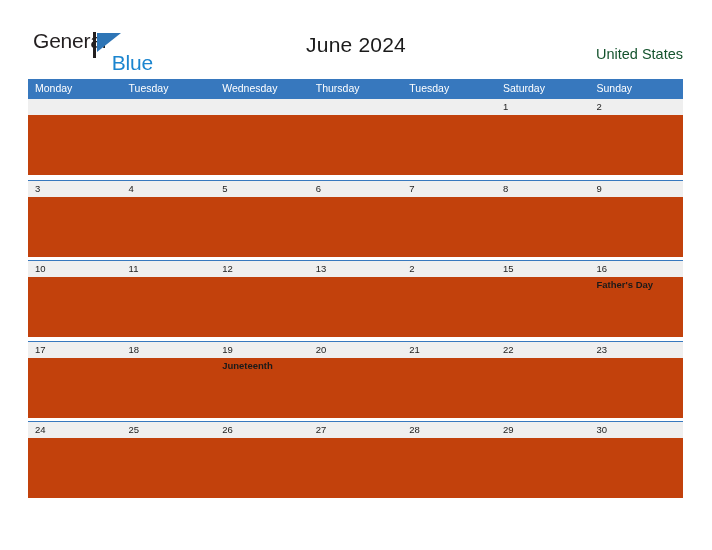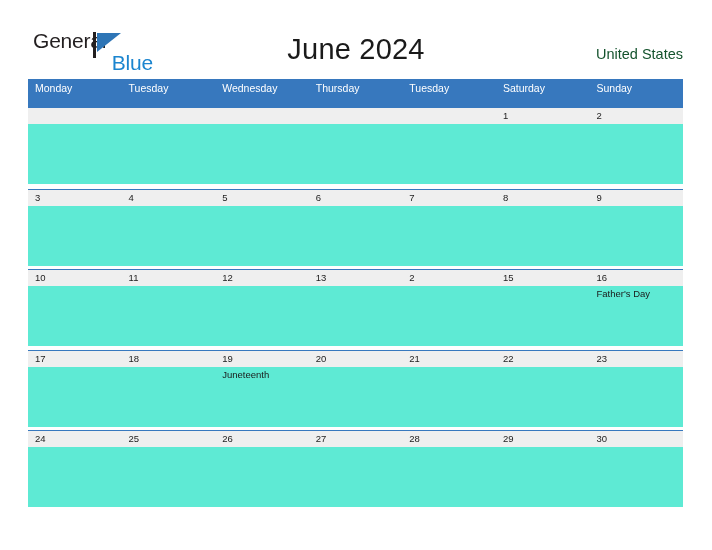--- a/index.html
+++ b/index.html
@@ -66,21 +66,21 @@
     width: 32px;
     height: 26px;
   }
 
   .cal-title {
     position: absolute;
     left: 0;
     top: 33px;
     width: 712px;
     text-align: center;
-    font-size: 29px;
+    font-size: 21px;
     font-weight: 400;
     color: #1a1a1a;
     letter-spacing: 0.2px;
   }
 
   .locale {
     position: absolute;
     right: 29px;
     top: 46px;
     font-size: 14.5px;
@@ -93,21 +93,21 @@
     position: absolute;
     left: 28px;
     top: 79px;
     width: 655px;
   }
 
   .weekdays {
     display: flex;
     width: 100%;
     background: #3778be;
-    height: 29px;
+    height: 20px;
   }
   .weekday {
     flex: 1 1 0;
     color: #ffffff;
     font-size: 10.5px;
     line-height: 19px;
     padding-left: 7px;
     box-sizing: border-box;
     overflow: hidden;
     white-space: nowrap;
@@ -126,21 +126,22 @@
     border-top: 1px solid #3778be;
     box-sizing: content-box;
   }
   .weekdays + .week > .band {
     border-top: none;
   }
   .week .body {
     display: flex;
     width: 100%;
     height: 60px;
-    background: #5eead4;
+    background: #c2410c;
+    font-weight: bold;
   }
 
   .daynum {
     flex: 1 1 0;
     font-size: 9.5px;
     color: #222222;
     line-height: 16px;
     padding-left: 7px;
     box-sizing: border-box;
     overflow: hidden;

